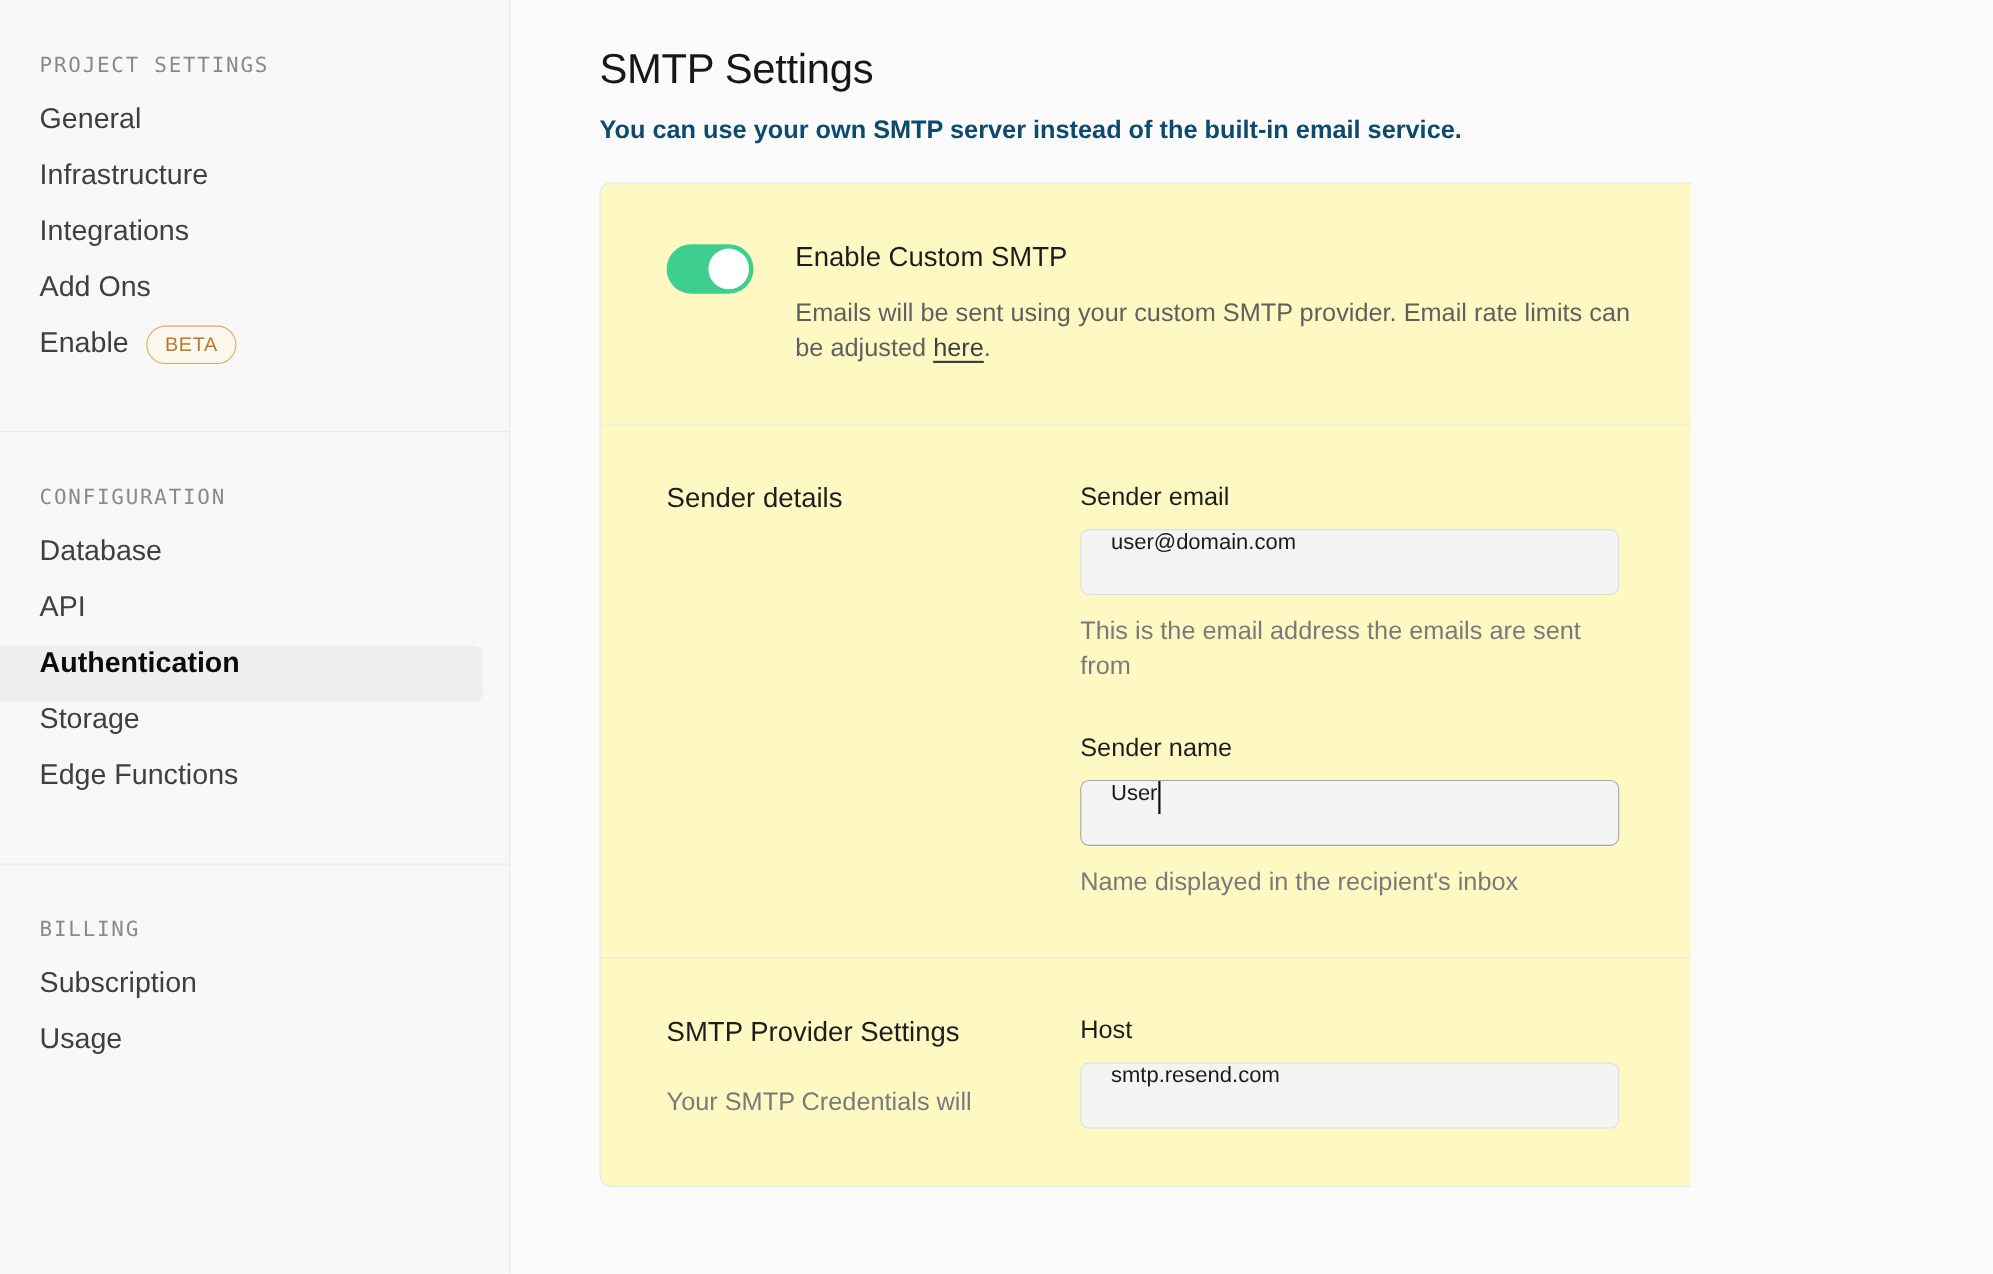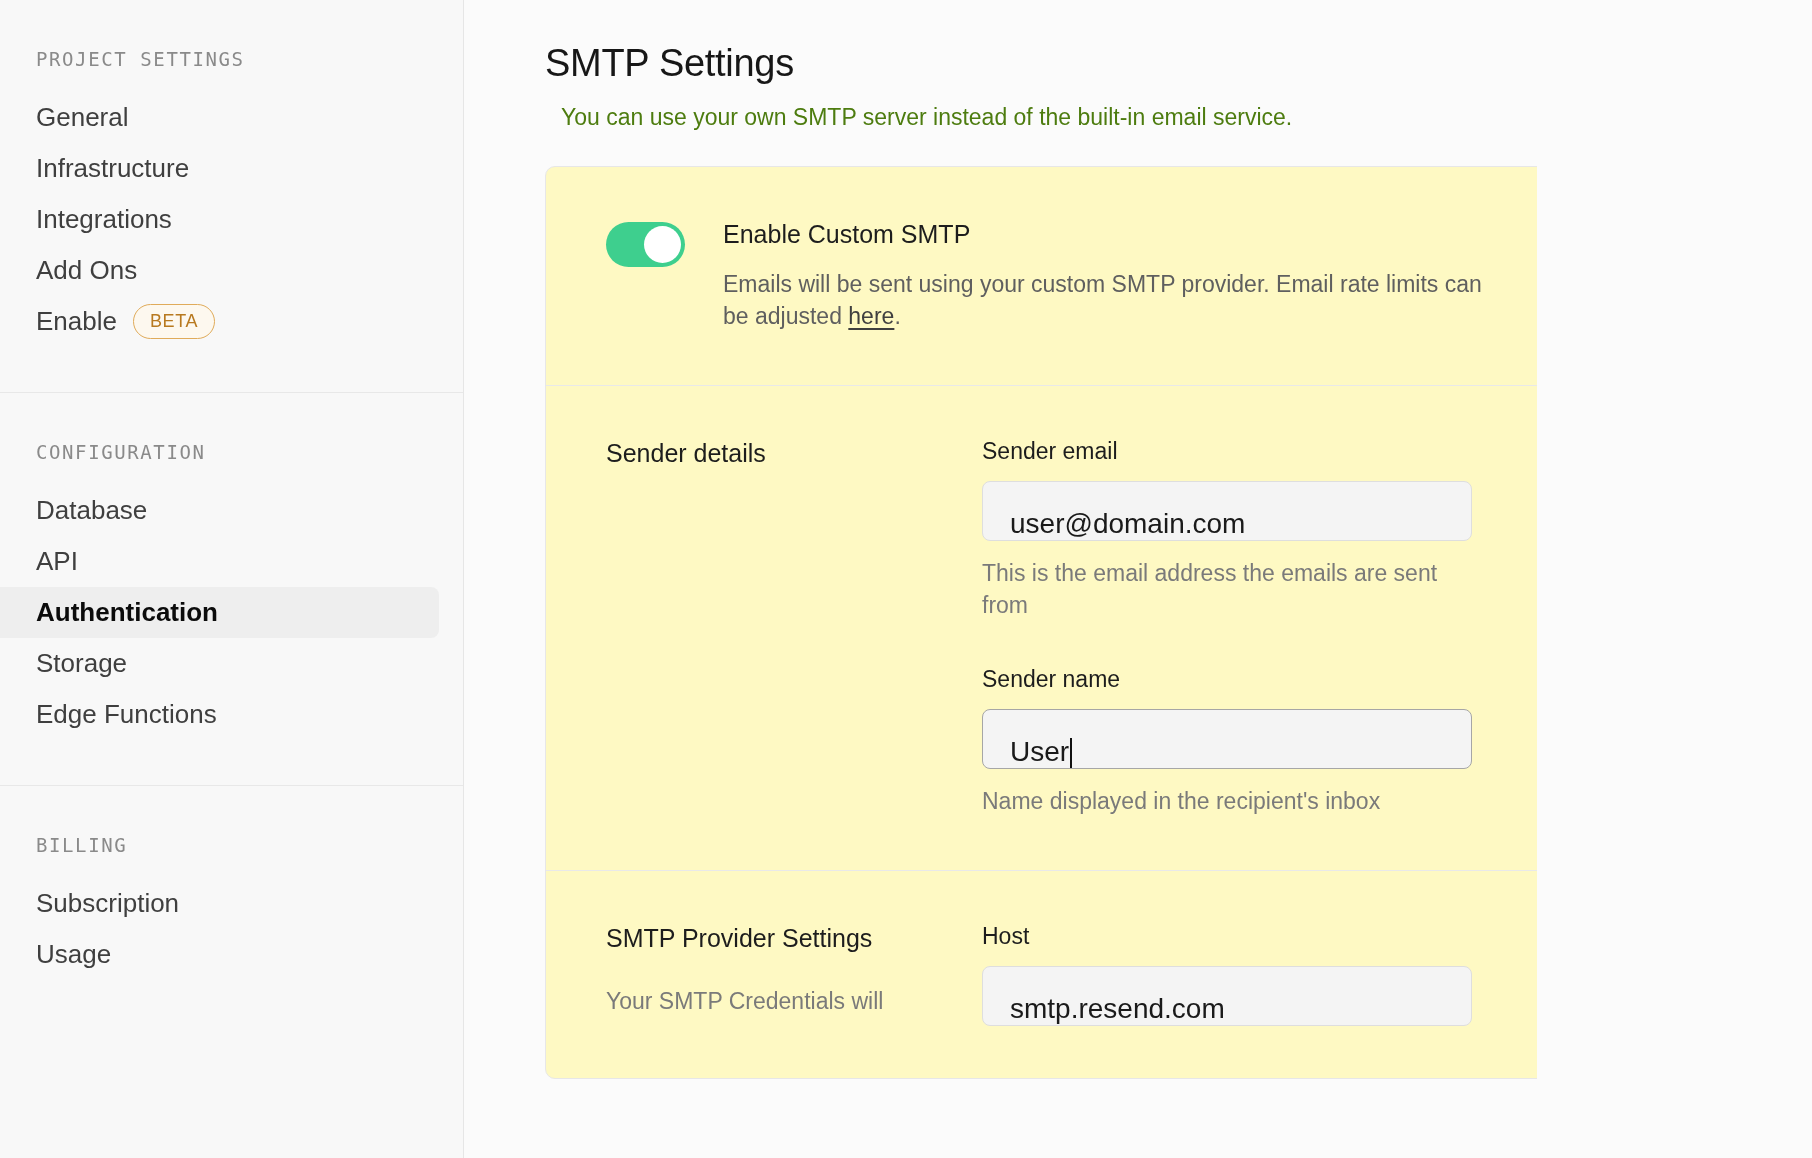--- a/index.html
+++ b/index.html
@@ -27,21 +27,20 @@
   .group-title {
     font-size: 19px;
     letter-spacing: 1.6px;
     color: #8a8a8a;
     font-family: "DejaVu Sans Mono", "Liberation Mono", monospace;
     padding: 0 0 0 36px;
     white-space: nowrap;
   }
   .nav-item {
     display: flex;
-    align-items: center;
     gap: 16px;
     height: 51px;
     padding: 0 24px 0 36px;
     font-size: 26px;
     color: #3f3f3f;
     border-radius: 0 8px 8px 0;
     margin-right: 24px;
     cursor: pointer;
     white-space: nowrap;
   }
@@ -78,23 +77,22 @@
   .page-title {
     font-size: 38px;
     color: #171717;
     font-weight: 400;
     letter-spacing: -0.3px;
     line-height: 1.25;
   }
   .page-subtitle {
     margin-top: 16px;
     font-size: 23px;
-    color: #4d7c0f;
-    font-weight: 400;
-    margin-left: 16px;
+    color: #0c4a6e;
+    font-weight: 700;
   }
 
   .card {
     margin: 35px 0 0 81px;
     width: 1119px;
     background: #fef9c3;
     border: 1px solid #e7e7e7;
     border-radius: 10px;
     overflow: hidden;
   }
@@ -161,26 +159,26 @@
     margin-bottom: 16px;
     display: block;
   }
   .input {
     width: 100%;
     height: 60px;
     border-radius: 8px;
     border: 1px solid #dedede;
     background: #f4f4f4;
     padding: 0 27px;
-    font-size: 28px;
+    font-size: 20px;
     color: #1a1a1a;
     font-family: "Liberation Sans", sans-serif;
     outline: none;
     display: flex;
-    align-items: flex-end;
+    align-items: flex-start;
   }
   .input.focused {
     border-color: #a6a6a6;
     background: #f4f4f4;
   }
   .caret {
     display: inline-block;
     width: 2px;
     height: 30px;
     background: #111;

